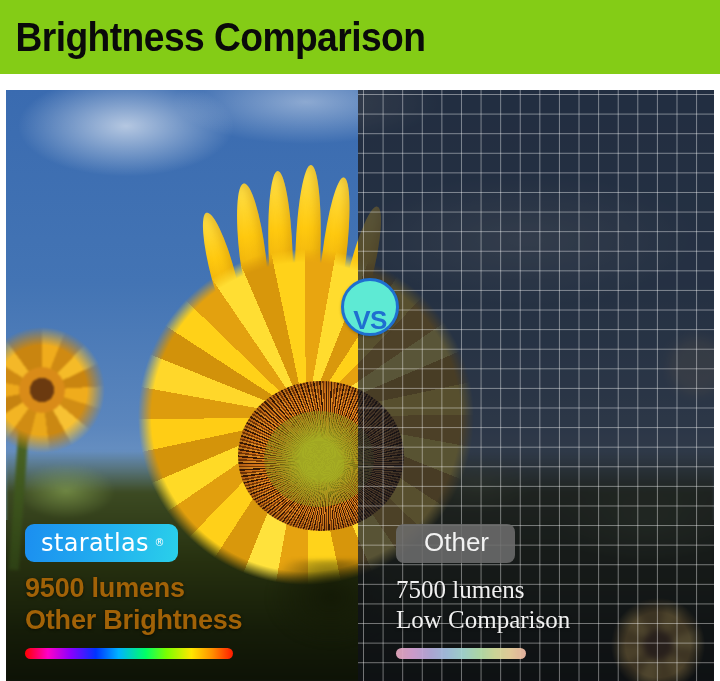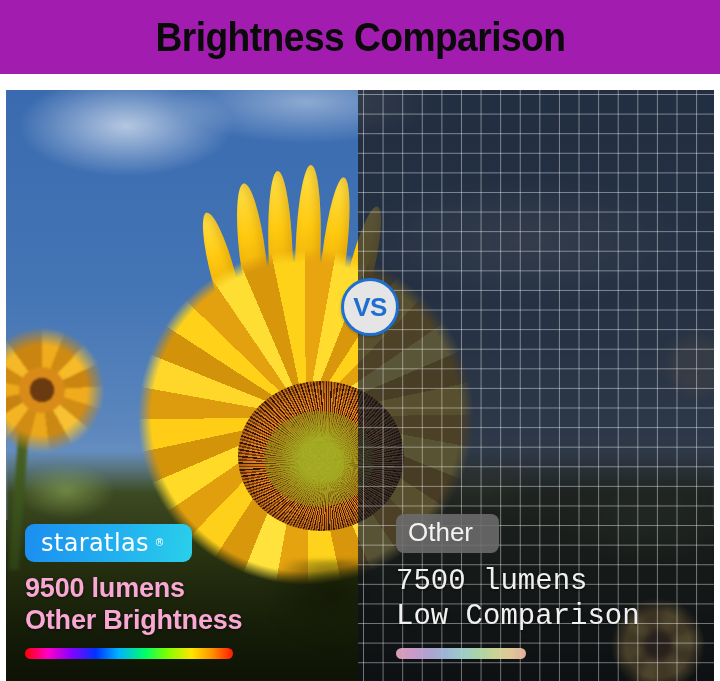--- a/index.html
+++ b/index.html
@@ -14,22 +14,21 @@
     font-family: "Liberation Sans", sans-serif;
     position: relative;
   }
 
   
   .title-bar {
     width: 720px;
     height: 74px;
     display: flex;
     align-items: center;
-    justify-content: center;
-    background: #a21caf;
+    background: #84cc16;
   }
   .title {
     font-family: "Liberation Sans", sans-serif;
     font-weight: bold;
     font-size: 40px;
     letter-spacing: -0.6px;
     color: #0a0a0a;
     transform: scaleX(0.93);
     transform-origin: center;
     white-space: nowrap;
@@ -211,24 +210,24 @@
     background-size: 19.6px 19.6px;
     background-position: 5px 4px;
   }
 
   
   .vs-badge {
     position: absolute;
     left: 335px; top: 188px;
     width: 52px; height: 52px;
     border-radius: 50%;
-    background: #e5e5e5;
+    background: #5eead4;
     border: 3px solid #1f6fd0;
     display: flex;
-    align-items: center;
+    align-items: flex-end;
     justify-content: center;
     z-index: 30;
     box-shadow: 0 1px 3px rgba(0,0,0,.25);
   }
   .vs-text {
     font-family: "Liberation Sans", sans-serif;
     font-weight: bold;
     font-size: 26px;
     color: #1f6fd0;
     letter-spacing: -0.5px;
@@ -239,21 +238,21 @@
   .caption-left {
     position: absolute;
     left: 19px; bottom: 22px;
     z-index: 20;
   }
   .logo-badge {
     display: inline-flex;
     align-items: center;
     background: linear-gradient(100deg, #1b8ef0 0%, #22b0ef 55%, #2ad0ea 100%);
     border-radius: 9px;
-    padding: 6px 28px 7px 16px;
+    padding: 6px 14px 7px 16px;
     margin-bottom: 11px;
   }
   .logo-text {
     font-family: "DejaVu Sans", sans-serif;
     font-size: 25px;
     color: #ffffff;
     letter-spacing: 0.4px;
     line-height: 1;
     transform: scaleX(0.96);
     transform-origin: left center;
@@ -263,21 +262,21 @@
     font-size: 10px;
     color: #ffffff;
     vertical-align: super;
     margin-left: 1px;
     line-height: 1;
   }
   .cap-strong {
     font-family: "Liberation Sans", sans-serif;
     font-weight: bold;
     font-size: 27px;
-    color: #f9a8d4;
+    color: #a16207;
     line-height: 1.16;
     letter-spacing: -0.2px;
     text-shadow: 0 1px 3px rgba(0,0,0,.55);
     white-space: nowrap;
   }
   .bar-wrap-left { margin-top: 12px; }
   .bar-rainbow {
     height: 11px;
     border-radius: 6px;
     background: linear-gradient(90deg,
@@ -290,33 +289,33 @@
   
   .caption-right {
     position: absolute;
     left: 390px; bottom: 22px;
     z-index: 20;
   }
   .other-badge {
     display: inline-block;
     background: rgba(108,108,108,0.88);
     border-radius: 8px;
-    padding: 5px 26px 7px 12px;
+    padding: 5px 26px 7px 28px;
     margin-bottom: 12px;
   }
   .other-text {
     font-family: "Liberation Sans", sans-serif;
     font-size: 26px;
     color: #f2f2f2;
     line-height: 1.05;
   }
   .cap-weak {
-    font-family: Liberation Mono, monospace;
+    font-family: Liberation Serif, serif;
     font-weight: normal;
-    font-size: 29px;
+    font-size: 25px;
     color: #f0f0f0;
     line-height: 1.2;
     letter-spacing: 0px;
     text-shadow: 0 1px 3px rgba(0,0,0,.5);
     white-space: nowrap;
   }
   .bar-wrap-right { margin-top: 13px; }
   .bar-faded {
     width: 130px;
     height: 11px;

